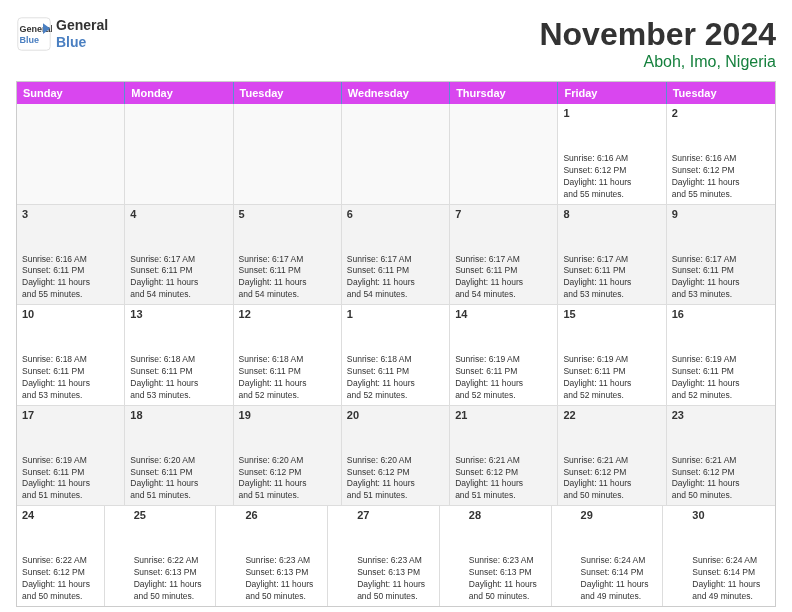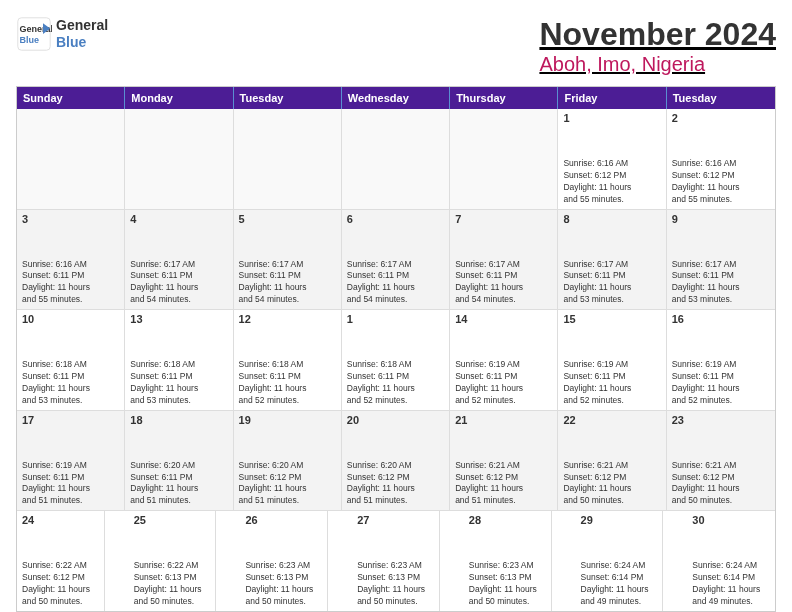--- a/index.html
+++ b/index.html
@@ -26,42 +26,41 @@
     .logo {
       display: flex;
       align-items: center;
       gap: 4px;
     }
     .logo-icon {
       width: 36px;
       height: 36px;
     }
     .title-block {
-      text-align: left;
-      text-decoration: underline;
+      text-align: right;
     }
     .month-title {
       font-size: 32px;
       font-weight: bold;
       color: #333;
     }
     .subtitle {
-      font-size: 20px;
-      color: #be185d;
+      font-size: 16px;
+      color: #15803d;
     }
     .calendar {
       flex: 1;
       border: 1px solid #ccc;
       display: flex;
       flex-direction: column;
     }
     .cal-header {
       display: grid;
       grid-template-columns: repeat(7, 1fr);
-      background: #4c1d95;
+      background: #d946ef;
     }
     .cal-header-cell {
       color: #fff;
       font-size: 11px;
       font-weight: bold;
       padding: 5px 6px;
       border-right: 1px solid #5a8fd1;
     }
     .cal-header-cell:last-child { border-right: none; }
     .cal-body {

